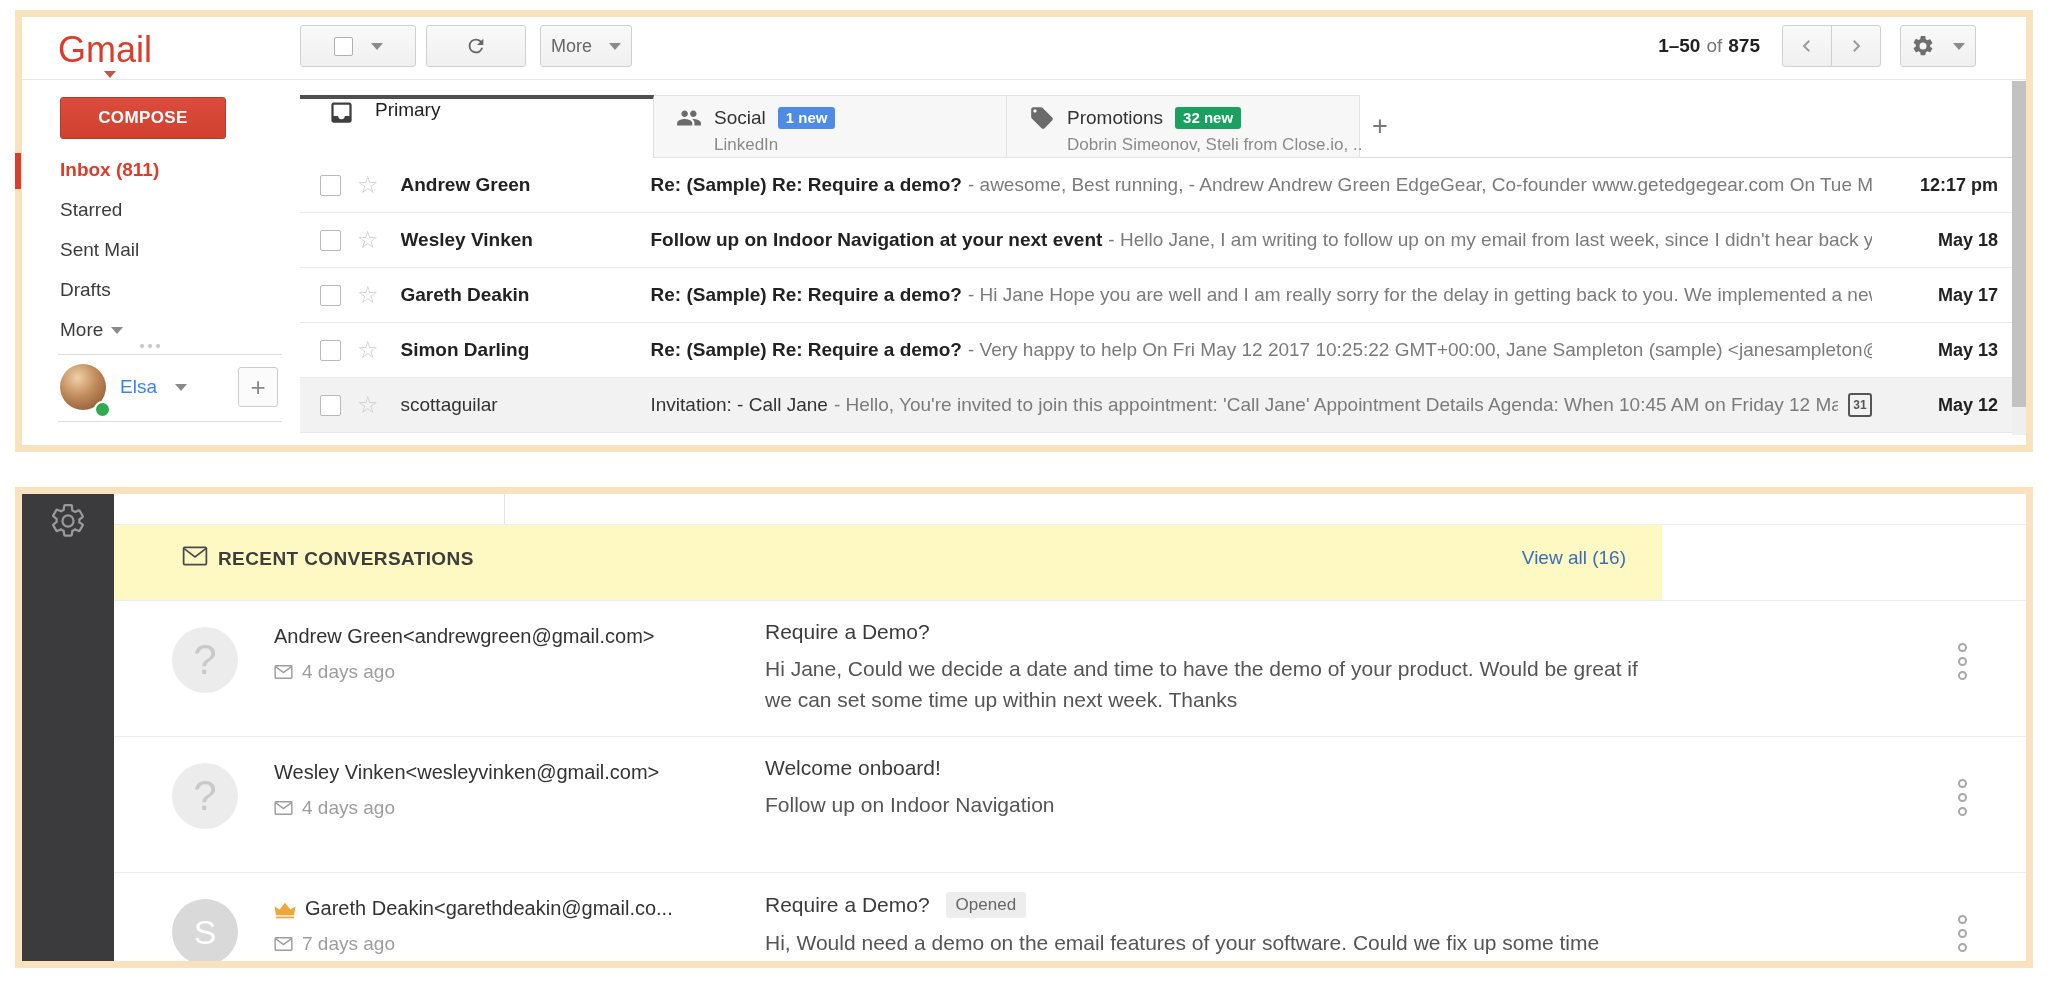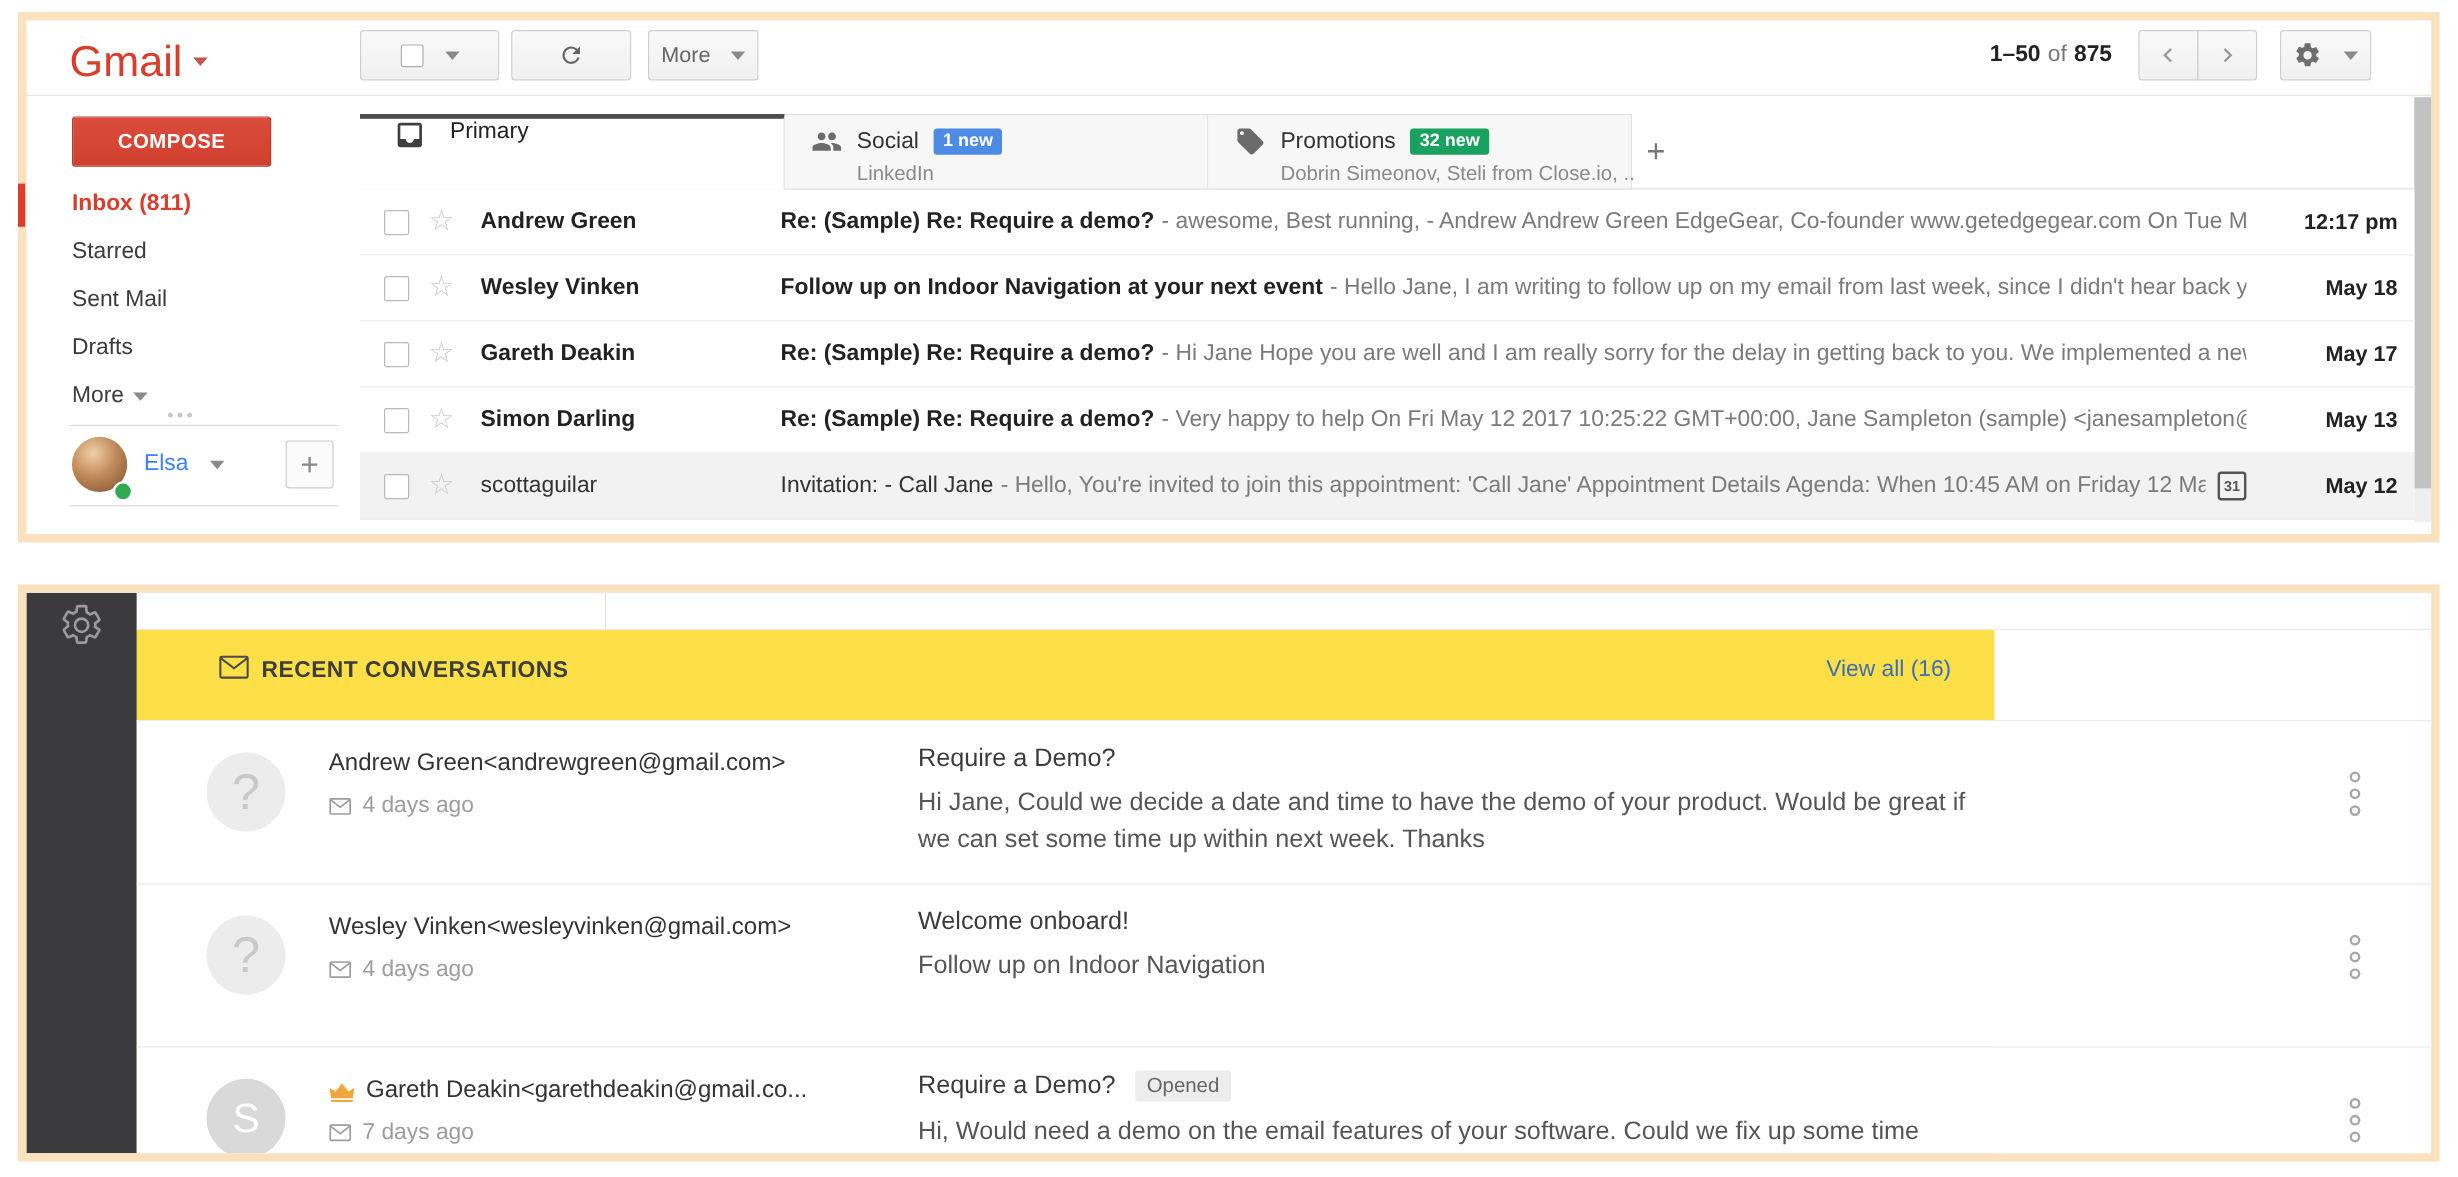--- a/index.html
+++ b/index.html
@@ -5,21 +5,21 @@
   html,body { margin:0; padding:0; background:#fff; }
   .stage { position:relative; width:2048px; height:981px; background:#fff;
            font-family:"Liberation Sans", sans-serif; overflow:hidden; }
   .panel { position:absolute; box-sizing:border-box; border:7px solid #f9e2bd; background:#fff; }
   .top-panel { left:15px; top:10px; width:2018px; height:442px; }
   .bottom-panel { left:15px; top:487px; width:2018px; height:481px; overflow:hidden; }
   .abs { position:absolute; }
 
   
   .gmail-logo { left:36px; top:12px; height:44px; display:flex; align-items:center;
-                font-size:36px; color:#d93e2d; cursor:pointer; }
+                font-size:36px; color:#d93e2d; cursor:pointer;flex-direction:column; }
   .caret { width:0; height:0; border-left:6px solid transparent; border-right:6px solid transparent;
            border-top:7px solid #8a8a8a; display:inline-block; margin-left:9px; }
   .caret.red { border-top-color:#c1564a; }
   .tb { position:absolute; top:8px; height:42px; box-sizing:border-box;
         background:linear-gradient(#f9f9f9,#f0f0f0); border:1px solid #cfcfcf; border-radius:3px;
         display:flex; align-items:center; justify-content:center; color:#666; font-size:18px; cursor:pointer; }
   .cb-sq { width:17px; height:17px; border:1px solid #b0b0b0; border-radius:2px; background:#fff; }
   .sel-btn { left:278px; width:116px; gap:9px; }
   .refresh-btn { left:404px; width:100px; }
   .more-btn { left:518px; width:92px; gap:8px; }
@@ -91,21 +91,21 @@
   .time { flex:none; width:118px; text-align:right; font-size:18px; font-weight:bold; color:#222; margin-left:8px; }
   .vtrack { left:1990px; top:64px; width:14px; height:354px; background:#efefef; }
   .vthumb { left:1990px; top:64px; width:14px; height:326px; background:#c2c2c2; cursor:pointer; }
 
   
   .rail { left:0; top:0; width:92px; height:467px; background:#3b3b3d; }
   .rail-gear { left:27px; top:8px; cursor:pointer; }
   .crm-topbar { left:92px; top:0; width:1912px; height:31px; background:#fff;
                 border-bottom:1px solid #ededed; box-sizing:border-box; }
   .topbar-divider { left:390px; top:0; width:1px; height:30px; background:#e3e3e3; }
-  .crm-content { left:92px; top:31px; width:1548px; height:436px; background:#fde047; }
+  .crm-content { left:92px; top:31px; width:1548px; height:436px; background:#fef9c3; }
   .crm-header-icon { left:68px; top:20px; }
   .crm-title { left:104px; top:23px; font-size:19px; font-weight:bold; color:#3d3d3d; letter-spacing:.4px; }
   .view-all { right:36px; top:22px; font-size:19px; color:#3e6db5; cursor:pointer; }
   .conv { left:0; width:1912px; height:136px; background:#fff; border-top:1px solid #ececec;
           box-sizing:border-box; }
   .conv-avatar { left:58px; top:26px; width:66px; height:66px; border-radius:50%; background:#ececec;
                  color:#c9c9c9; font-size:42px; display:flex; align-items:center; justify-content:center; }
   .conv-avatar.letter { background:#d9d9d9; color:#fff; font-size:34px; }
   .conv-name { left:160px; top:24px; font-size:20px; color:#333; display:flex; align-items:flex-end; gap:9px; }
   .conv-time { left:160px; top:60px; display:flex; align-items:center; gap:9px; color:#9d9d9d; font-size:19px; }

